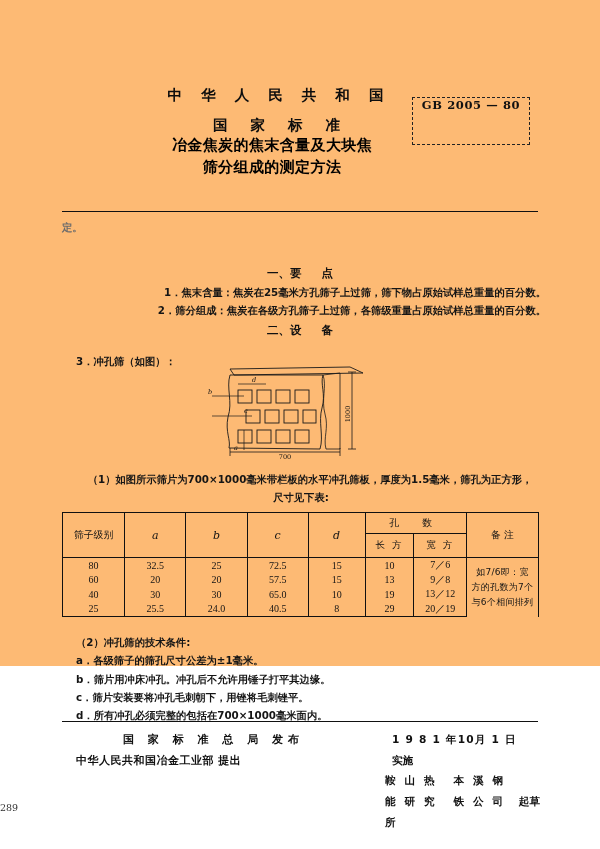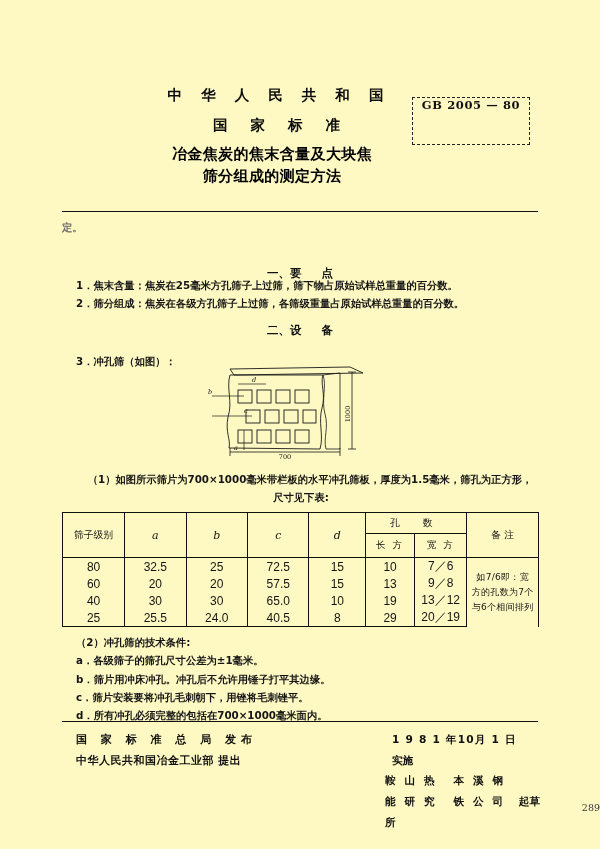--- a/index.html
+++ b/index.html
@@ -12,22 +12,22 @@
     height: 849px;
     font-family: "DejaVu Sans", "Liberation Sans", sans-serif;
     color: #111111;
     position: relative;
     overflow: hidden;
   }
   .page {
     position: absolute;
     left: 0; top: 0;
     width: 600px;
-    height: 849px;
-    background: #fef9c3;
+    height: 666px;
+    background: #fdba74;
   }
 
   
   .header-block {
     position: absolute;
     left: 0;
     top: 86px;
     width: 600px;
   }
   .nat-line {
@@ -41,21 +41,20 @@
     width: 420px;
     margin-left: 62px;
   }
   .nat-line2 {
     text-align: center;
     font-size: 14.5px;
     font-weight: bold;
     letter-spacing: 9px;
     padding-left: 9px;
     color: #0d0d0d;
-    margin-bottom: 9px;
     width: 420px;
     margin-left: 62px;
   }
   .title-main {
     text-align: center;
     font-size: 15px;
     font-weight: bold;
     line-height: 1.45;
     letter-spacing: 0.4px;
     color: #000;
@@ -130,21 +129,21 @@
 
   .item-list {
     position: absolute;
     left: 76px;
     width: 470px;
     font-size: 10.3px;
     font-weight: bold;
     line-height: 1.75;
     color: #151515;
   }
-  #points { top: 276px; }
+  #points { top: 283px; text-align: right; }
   #equip  { top: 352px; }
 
   
   .figure {
     position: absolute;
     left: 200px;
     top: 362px;
     width: 176px;
     height: 100px;
   }
@@ -211,22 +210,22 @@
   .hole-sub {
     height: 23px;
     vertical-align: middle;
     font-size: 9.5px;
     font-weight: bold;
     letter-spacing: 2px;
   }
   .data-cell {
     height: 14.5px;
     vertical-align: middle;
-    font-size: 12px;
-    font-family: Liberation Sans, sans-serif;
+    font-size: 10px;
+    font-family: Liberation Serif, serif;
   }
   .note-cell {
     vertical-align: middle;
     font-size: 9px;
     line-height: 1.62;
     text-align: center;
     padding: 0 4px;
     letter-spacing: 0.3px;
   }
 
@@ -245,21 +244,21 @@
   
   .footer-left {
     position: absolute;
     left: 76px;
     top: 729px;
     font-size: 11px;
     font-weight: bold;
     color: #111;
     line-height: 1.95;
   }
-  .fl1 { letter-spacing: 5px; }
+  .fl1 { letter-spacing: 5px; margin-left: 47px; }
   .fl2 { letter-spacing: 0.5px; }
   .footer-right {
     position: absolute;
     left: 385px;
     top: 729px;
     width: 155px;
     font-size: 10.6px;
     font-weight: bold;
     color: #111;
     line-height: 1.95;
@@ -270,21 +269,21 @@
   .fr-date { letter-spacing: 1.2px; }
   .fr-org { letter-spacing: 2.6px; }
   .fr-stack { display: flex; align-items: center; }
   .fr-stack-col { display: flex; flex-direction: row; }
 
   .page-num {
     position: absolute;
     left: 0;
     top: 802px;
     width: 600px;
-    text-align: right;
+    text-align: left;
     font-size: 9.5px;
     color: #333;
     font-family: "DejaVu Serif", "Liberation Serif", serif;
   }
 </style>
 </head>
 <body>
 
 <div class="page">
 

